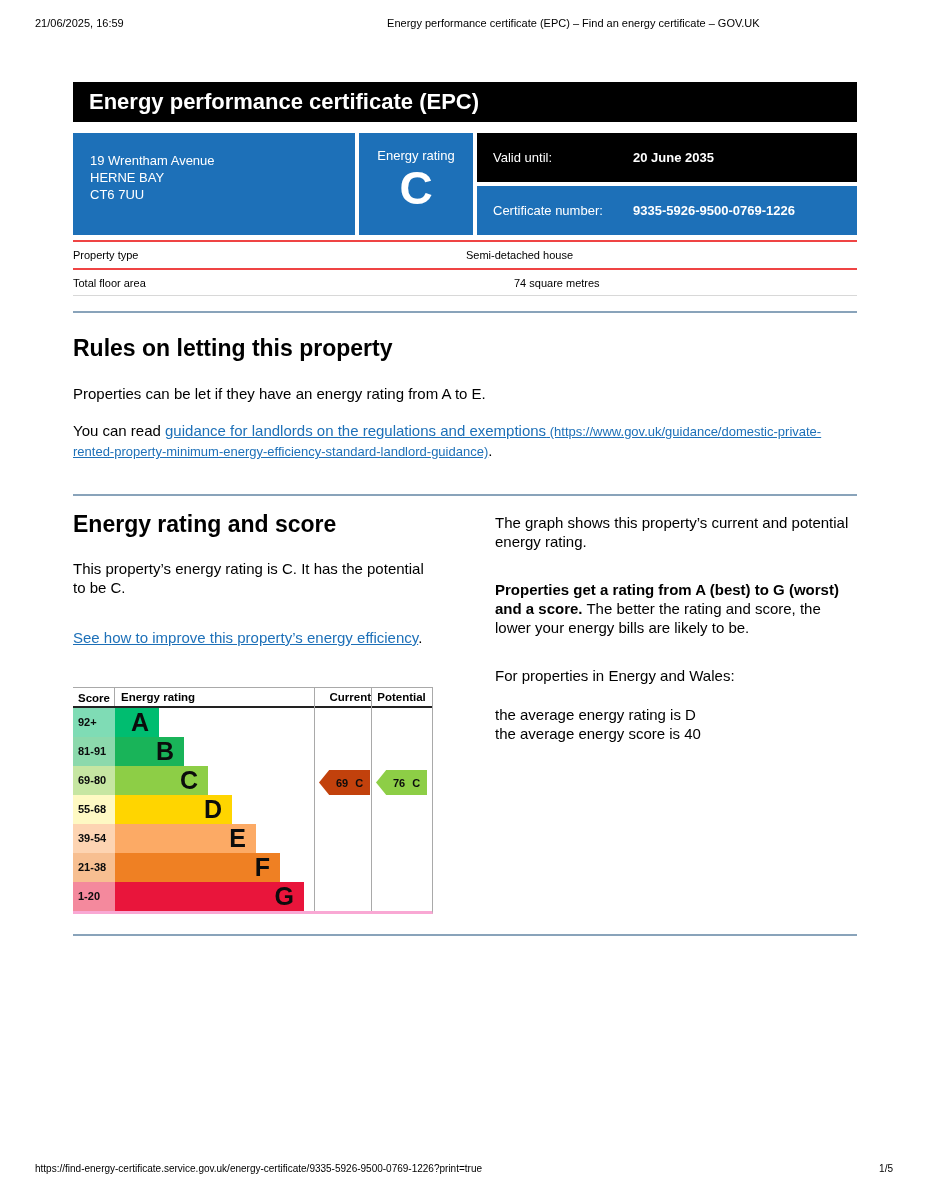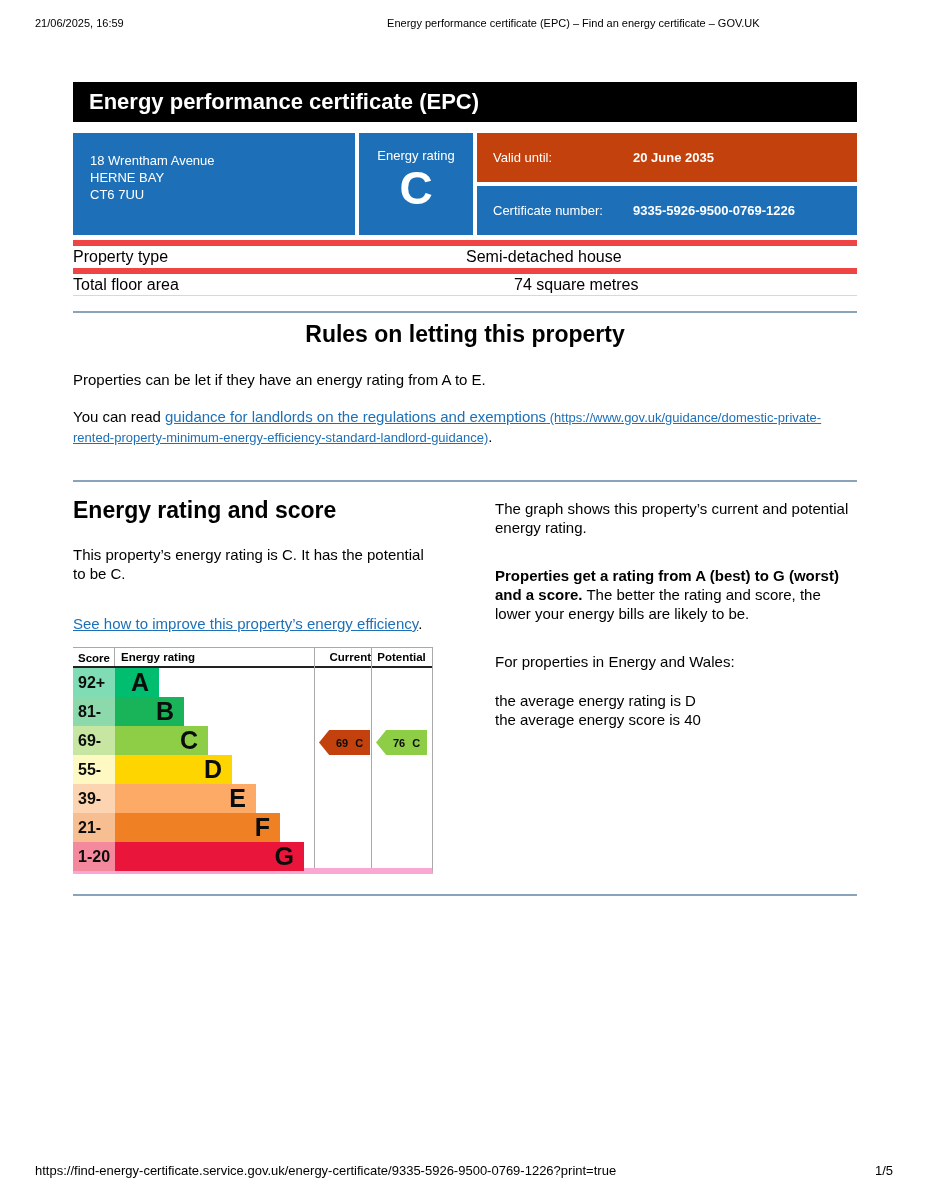--- a/index.html
+++ b/index.html
@@ -14,21 +14,21 @@
   
   .print-header {
     position: absolute; top: 17px; left: 35px; right: 35px;
     font-size: 11px; color: #000;
     display: flex; align-items: baseline;
   }
   .print-header .datetime { flex: 0 0 auto; }
   .print-header .doc-title { flex: 1; text-align: center; margin-left: 130px; }
   .print-footer {
     position: absolute; top: 1163px; left: 35px; right: 35px;
-    font-size: 13px; color: #000;
+    font-size: 10px; color: #000;
     display: flex; justify-content: space-between;
   }
 
   
   .main { position: absolute; left: 73px; top: 82px; width: 784px; }
 
   .banner {
     background: #000; color: #fff;
     height: 40px; line-height: 40px;
     font-size: 22px; font-weight: bold;
@@ -44,70 +44,70 @@
   .summary .rating-box .rating-letter { font-size: 46px; font-weight: bold; line-height: 50px; }
   .summary .right-stack { width: 380px; display: flex; flex-direction: column; gap: 4px; }
   .summary .right-stack .row { flex: 1; display: flex; align-items: center; padding-left: 16px; font-size: 13px; }
   .summary .right-stack .lbl { width: 140px; }
   .summary .right-stack .val { font-weight: bold; }
 
   
   .facts { margin-top: 5px; }
   .facts .frow {
     display: flex; height: 28px; align-items: center;
-    border-top: 6px solid #ef4444; font-size: 16px;
+    border-top: 2px solid #ef4444; font-size: 11px;
   }
   .facts .frow:last-child { border-bottom: 1px solid #d8d8d8; gap: 48px; }
   .facts .flabel { width: 393px; }
   .facts .fvalue { flex: 1; }
 
   hr.section { border: none; border-top: 2px solid #89a3ba; }
   .hr1 { margin-top: 15px; }
   .hr2 { margin-top: 33px; }
   .hr3 { margin-top: 20px; }
 
   h2 { font-size: 23px; line-height: 27px; font-weight: bold; color: #000; }
-  .h2-rules { margin-top: 8px; text-align: center; }
+  .h2-rules { margin-top: 22px; }
   p { font-size: 15px; line-height: 19px; }
   .p-rules1 { margin-top: 22px; }
   .p-rules2 { margin-top: 18px; }
   a.govuk-link { color: #1d70b8; text-decoration: underline; }
   .link-url { font-size: 13px; }
 
   
   .columns { display: flex; margin-top: 15px; }
   .col-left { width: 361px; }
   .col-gap { width: 61px; }
   .col-right { width: 362px; padding-top: 2px; }
   .col-left .p-intro { margin-top: 21px; }
   .col-left .p-link { margin-top: 31px; }
   .col-right .p2 { margin-top: 29px; }
   .col-right .p3 { margin-top: 29px; }
   .col-right .p4 { margin-top: 20px; }
 
   
   .epc-chart {
-    position: relative; margin-top: 14px;
+    position: relative; margin-top: 40px;
     width: 360px; height: 227px;
     border-top: 1px solid #a9a9a9;
-    border-bottom: 6px solid #f9a8d4;
+    border-bottom: 3px solid #f9a8d4;
     border-right: 1px solid #a9a9a9;
   }
   .epc-head {
     display: flex; height: 20px; align-items: center;
     font-size: 11.5px; font-weight: bold;
     border-bottom: 2px solid #222;
   }
   .epc-head .h-score { width: 42px; padding-left: 5px; border-right: 1px solid #a9a9a9; height: 100%; line-height: 20px; }
   .epc-head .h-rating { flex: 1; padding-left: 6px; }
   .epc-head .h-current { width: 57px; text-align: right; }
   .epc-head .h-potential { width: 61px; text-align: center; }
   .epc-row { display: flex; height: 29px; }
   .epc-score {
-    width: 42px; font-size: 16px; font-weight: bold;
+    width: 42px; font-size: 11px; font-weight: bold;
     line-height: 29px; padding-left: 5px; color: #0b0c0c;
   }
   .epc-bar-area { flex: 1; }
   .epc-bar {
     height: 29px; display: flex; align-items: center; justify-content: flex-end;
     padding-right: 10px;
   }
   .epc-letter { font-size: 25px; font-weight: bold; color: #0b0c0c; line-height: 29px; }
   .epc-vline { position: absolute; top: 0; bottom: 0; width: 1px; background: #a9a9a9; }
   .vline-1 { left: 241px; }
@@ -129,30 +129,30 @@
   <span class="datetime">21/06/2025, 16:59</span>
   <span class="doc-title">Energy performance certificate (EPC) – Find an energy certificate – GOV.UK</span>
 </div>
 
 <div class="main">
 
   <div class="banner">Energy performance certificate (EPC)</div>
 
   <div class="summary">
     <div class="cell address" style="background: rgb(29, 112, 184);">
-      <div>18 Wrentham Avenue</div>
+      <div>19 Wrentham Avenue</div>
       <div>HERNE BAY</div>
       <div>CT6 7UU</div>
     </div>
     <div class="cell rating-box" style="background: rgb(29, 112, 184);">
       <div class="rating-label">Energy rating</div>
       <div class="rating-letter">C</div>
     </div>
     <div class="right-stack">
-      <div class="cell row" style="background: #c2410c;">
+      <div class="cell row" style="background: #000000;">
         <span class="lbl">Valid until:</span>
         <span class="val">20 June 2035</span>
       </div>
       <div class="cell row" style="background: rgb(29, 112, 184);">
         <span class="lbl">Certificate number:</span>
         <span class="val">9335-5926-9500-0769-1226</span>
       </div>
     </div>
   </div>
 

